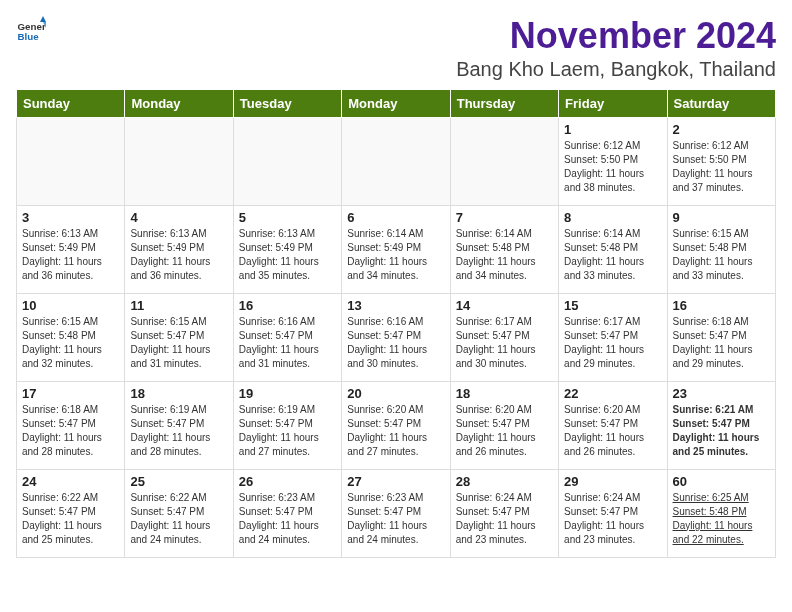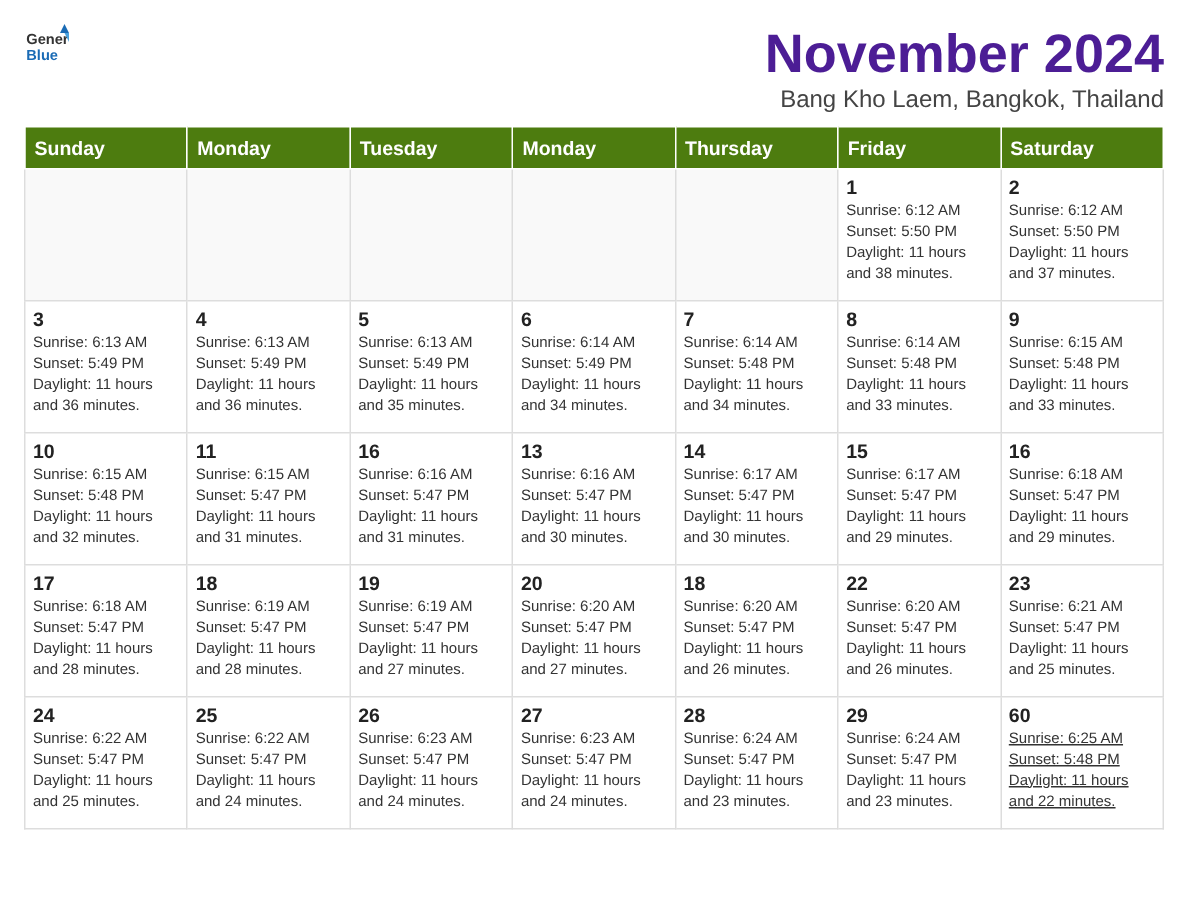--- a/index.html
+++ b/index.html
@@ -28,21 +28,21 @@
     .title-area {
       text-align: right;
     }
     .month-title {
       font-size: 36px;
       font-weight: bold;
       color: #4c1d95;
       line-height: 1.1;
     }
     .location-title {
-      font-size: 16px;
+      font-size: 20px;
       color: #444;
       margin-top: 2px;
     }
     .calendar-table {
       width: 100%;
       border-collapse: collapse;
       table-layout: fixed;
     }
     .calendar-table th {
       background-color: #4d7c0f;
@@ -270,21 +270,21 @@
         </td>
         <td>
           <span class="day-number">22</span>
           <div class="cell-info" style="white-space: pre-line;">Sunrise: 6:20 AM
 Sunset: 5:47 PM
 Daylight: 11 hours
 and 26 minutes.</div>
         </td>
         <td>
           <span class="day-number">23</span>
-          <div class="cell-info" style="white-space: pre-line;">Sunrise: 6:21 AM
+          <div class="cell-info" style="white-space: pre-line; font-weight: bold;">Sunrise: 6:21 AM
 Sunset: 5:47 PM
 Daylight: 11 hours
 and 25 minutes.</div>
         </td>
       </tr>
       <tr>
         <td>
           <span class="day-number">24</span>
           <div class="cell-info" style="white-space: pre-line;">Sunrise: 6:22 AM
 Sunset: 5:47 PM

